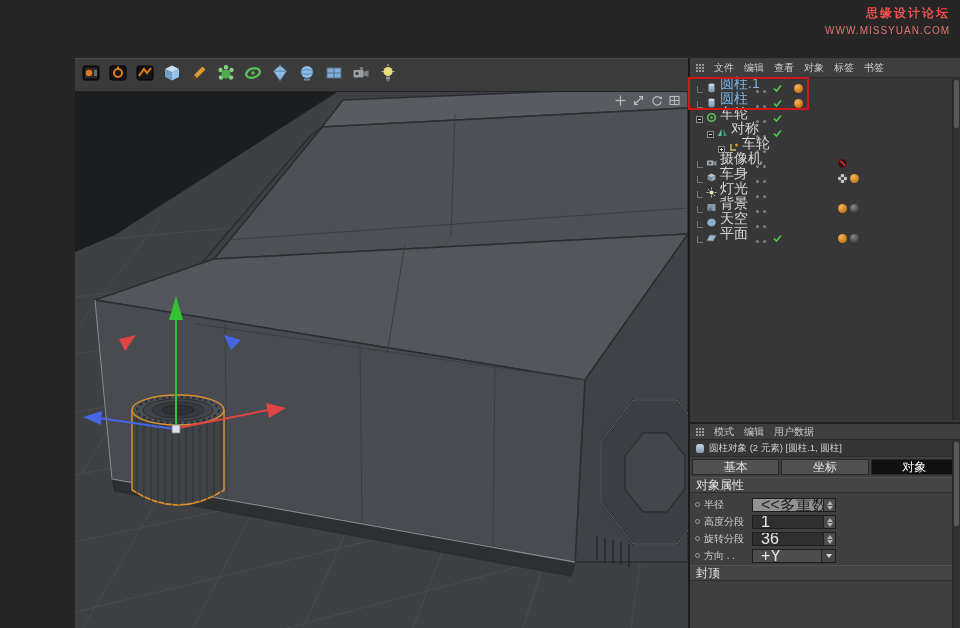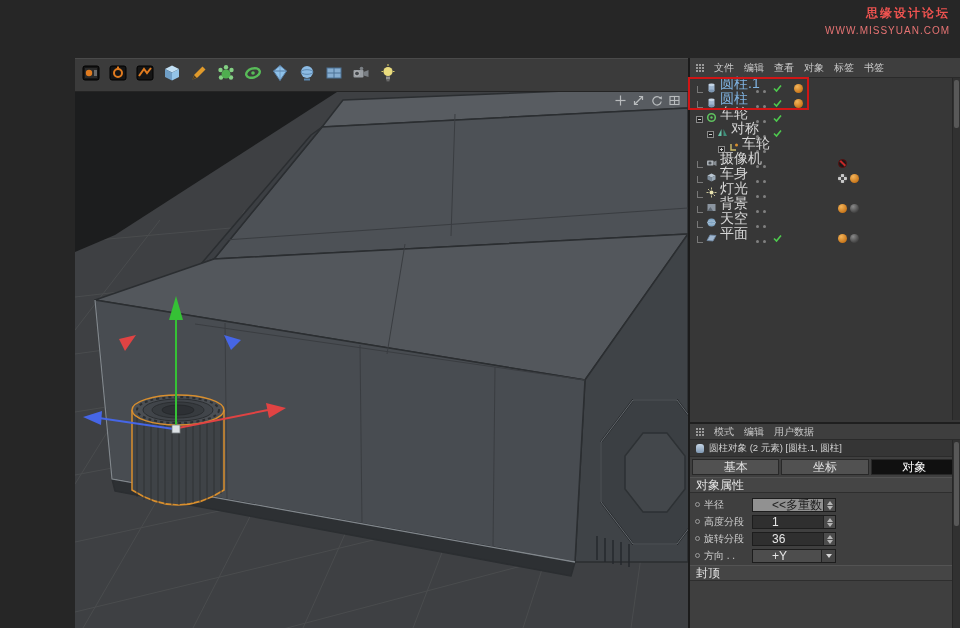--- a/index.html
+++ b/index.html
@@ -67,21 +67,21 @@
   .title-icon{width:8px;height:9px;background:linear-gradient(#c6d6e6,#7e97b2);border-radius:3px 3px 2px 2px;flex:none}
   .am-tabs{display:flex;gap:2px;padding:2px 2px;height:20px}
   .am-tab{flex:1;background:#515151;border:1px solid #282828;color:#e0e0e0;font-size:12px;display:flex;align-items:center;justify-content:center}
   .am-tab.active{background:#101010;color:#fff}
   .am-section{height:16px;line-height:15px;padding-left:6px;font-size:12px;color:#e5e5e5;background:#454545;border-top:1px solid #535353;border-bottom:1px solid #2e2e2e}
   .props{padding:3px 0 1px 0}
   .prop-row{height:17px;display:flex;align-items:center;padding-left:5px;font-size:10px;color:#cfcfcf}
   .kdot{width:5px;height:5px;border:1px solid #9a9a9a;border-radius:50%;margin-right:4px;flex:none}
   .plabel{width:48px;flex:none;white-space:nowrap}
   .field{width:84px;height:14px;background:#2f2f2f;border:1px solid #1d1d1d;display:flex;align-items:stretch;color:#e6e6e6}
-  .field .fval{flex:1;padding:0 19px;font-size:12px;line-height:12px;white-space:nowrap;overflow:hidden}
+  .field .fval{flex:1;padding:0 8px;font-size:16px;line-height:12px;white-space:nowrap;overflow:hidden}
   .field.disabled{background:#919191}
   .field.disabled .fval{color:#1e1e1e}
   .stepper{width:12px;background:#4c4c4c;border-left:1px solid #222;display:flex;flex-direction:column;flex:none}
   .stepper i{flex:1;position:relative}
   .stepper i.up::after{content:'';position:absolute;left:3px;top:2px;border-left:3px solid transparent;border-right:3px solid transparent;border-bottom:4px solid #b5b5b5}
   .stepper i.dn::after{content:'';position:absolute;left:3px;top:1px;border-left:3px solid transparent;border-right:3px solid transparent;border-top:4px solid #b5b5b5}
   .field.select{background:#4d4d4d}
   .caret{width:14px;display:flex;align-items:center;justify-content:center;flex:none;background:#454545;border-left:1px solid #222}
   .caret::after{content:'';border-left:3.5px solid transparent;border-right:3.5px solid transparent;border-top:4px solid #d6d6d6}
   .am .scrollstrip{top:16px;bottom:0}

